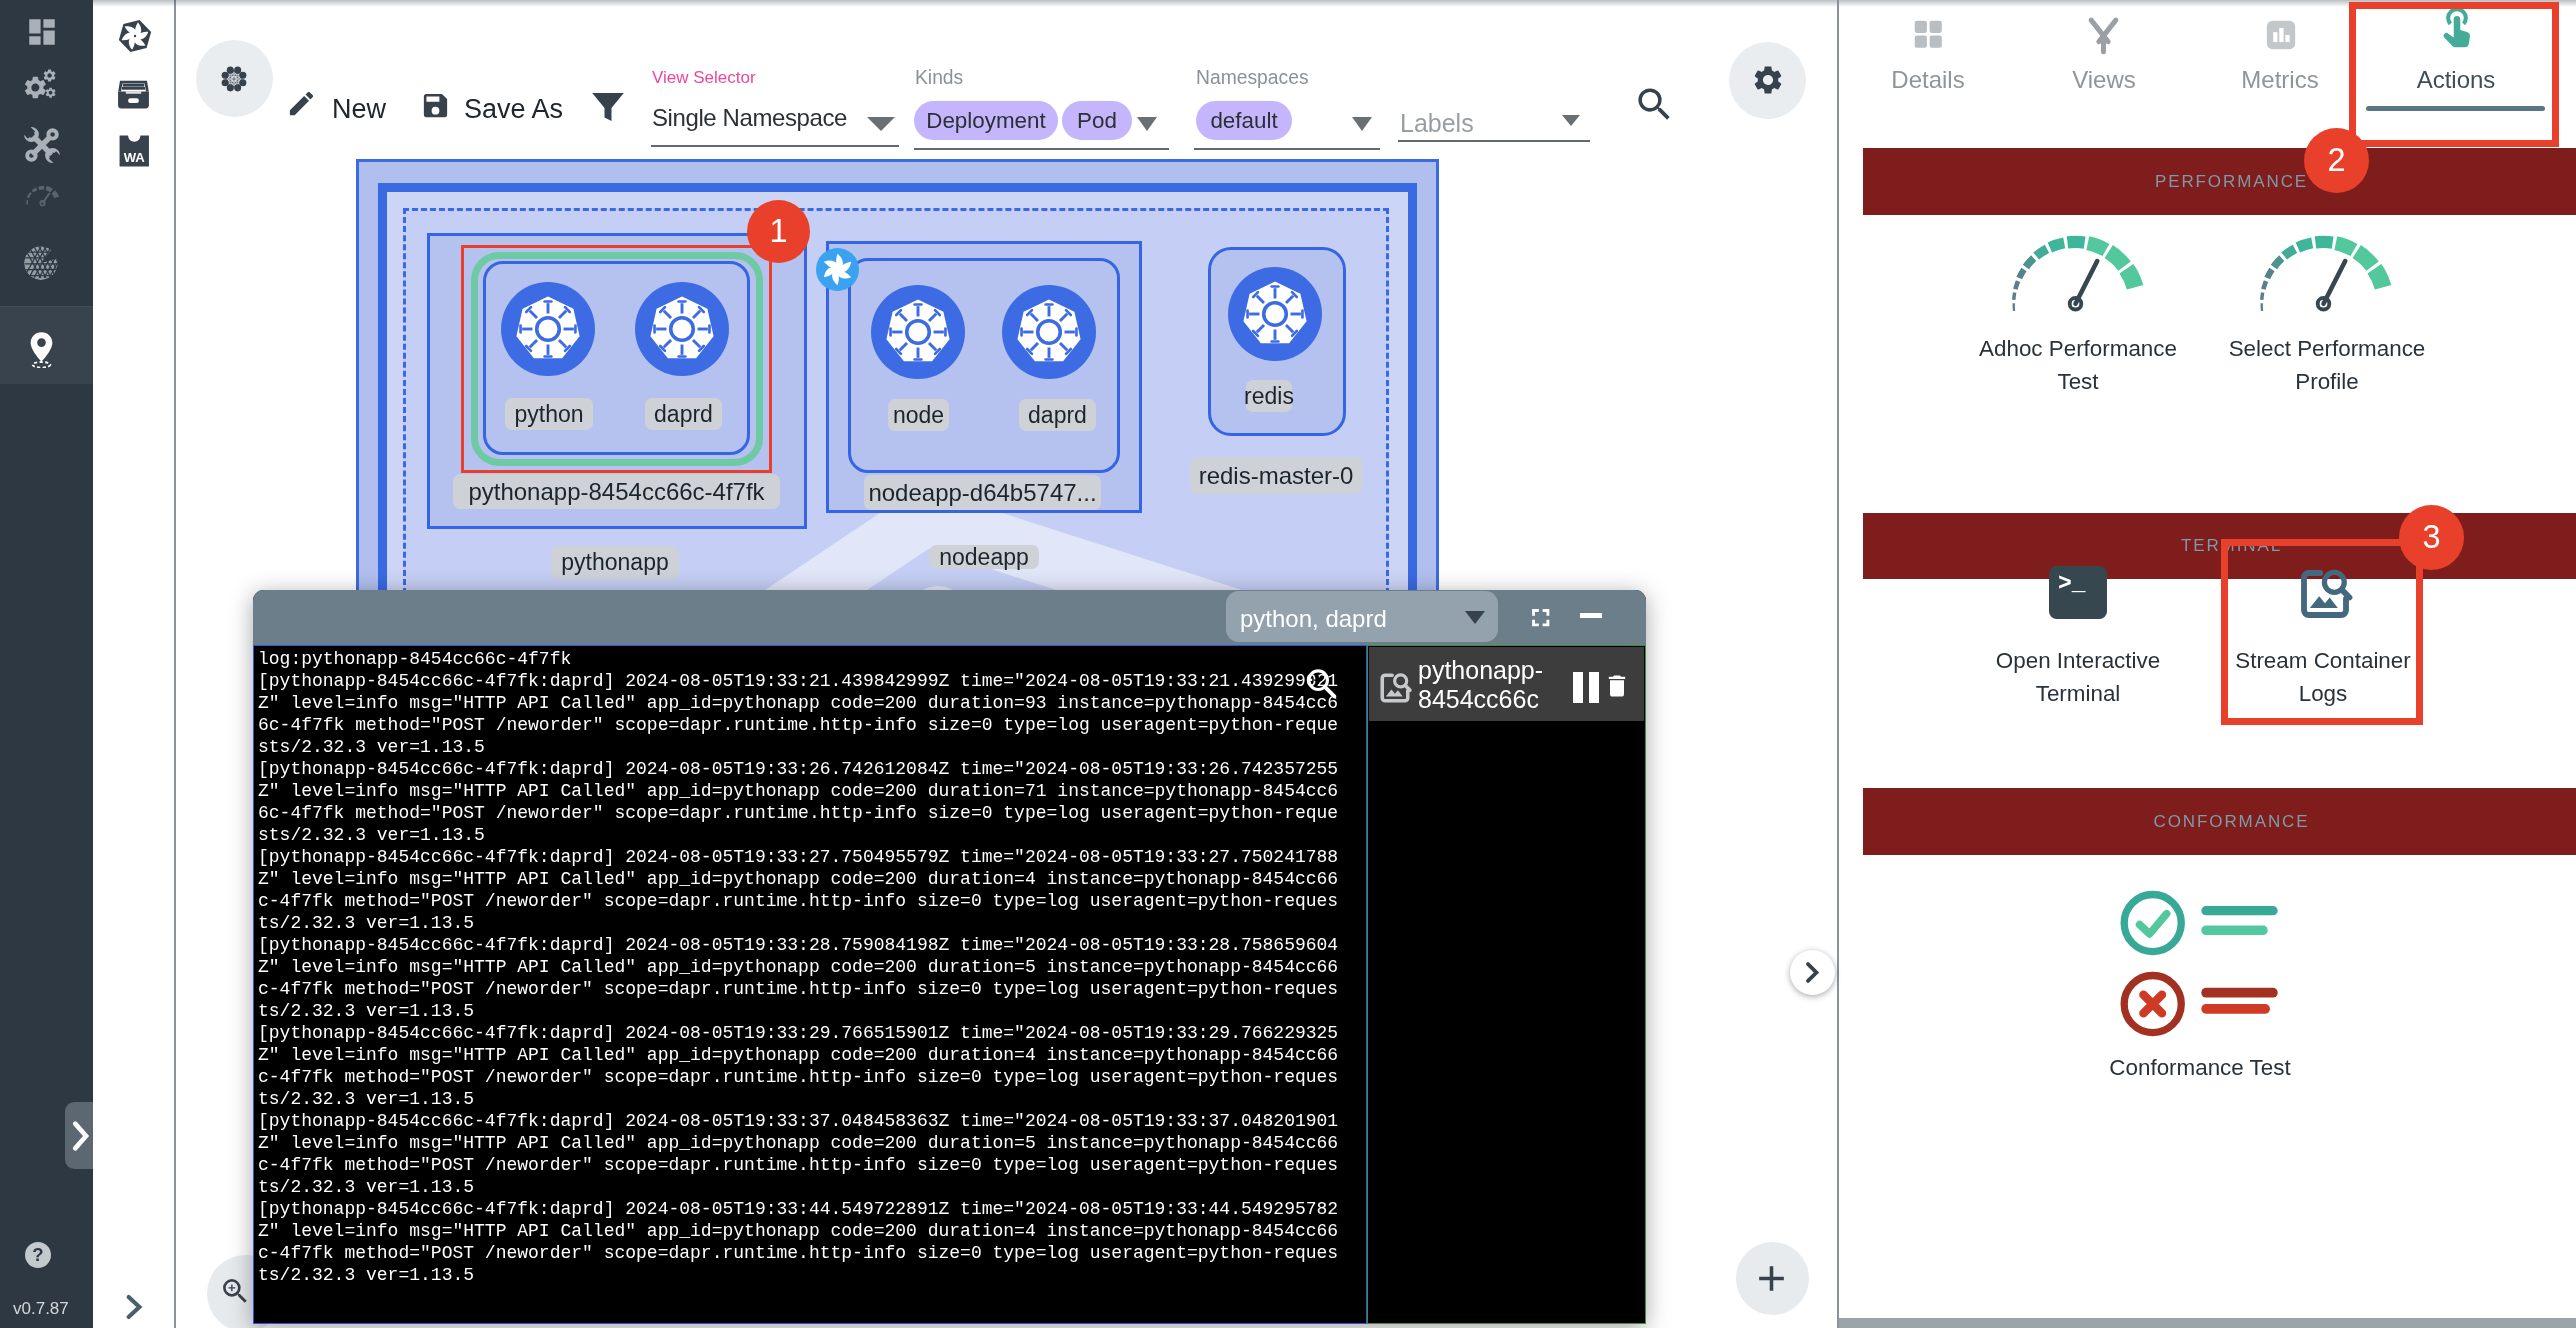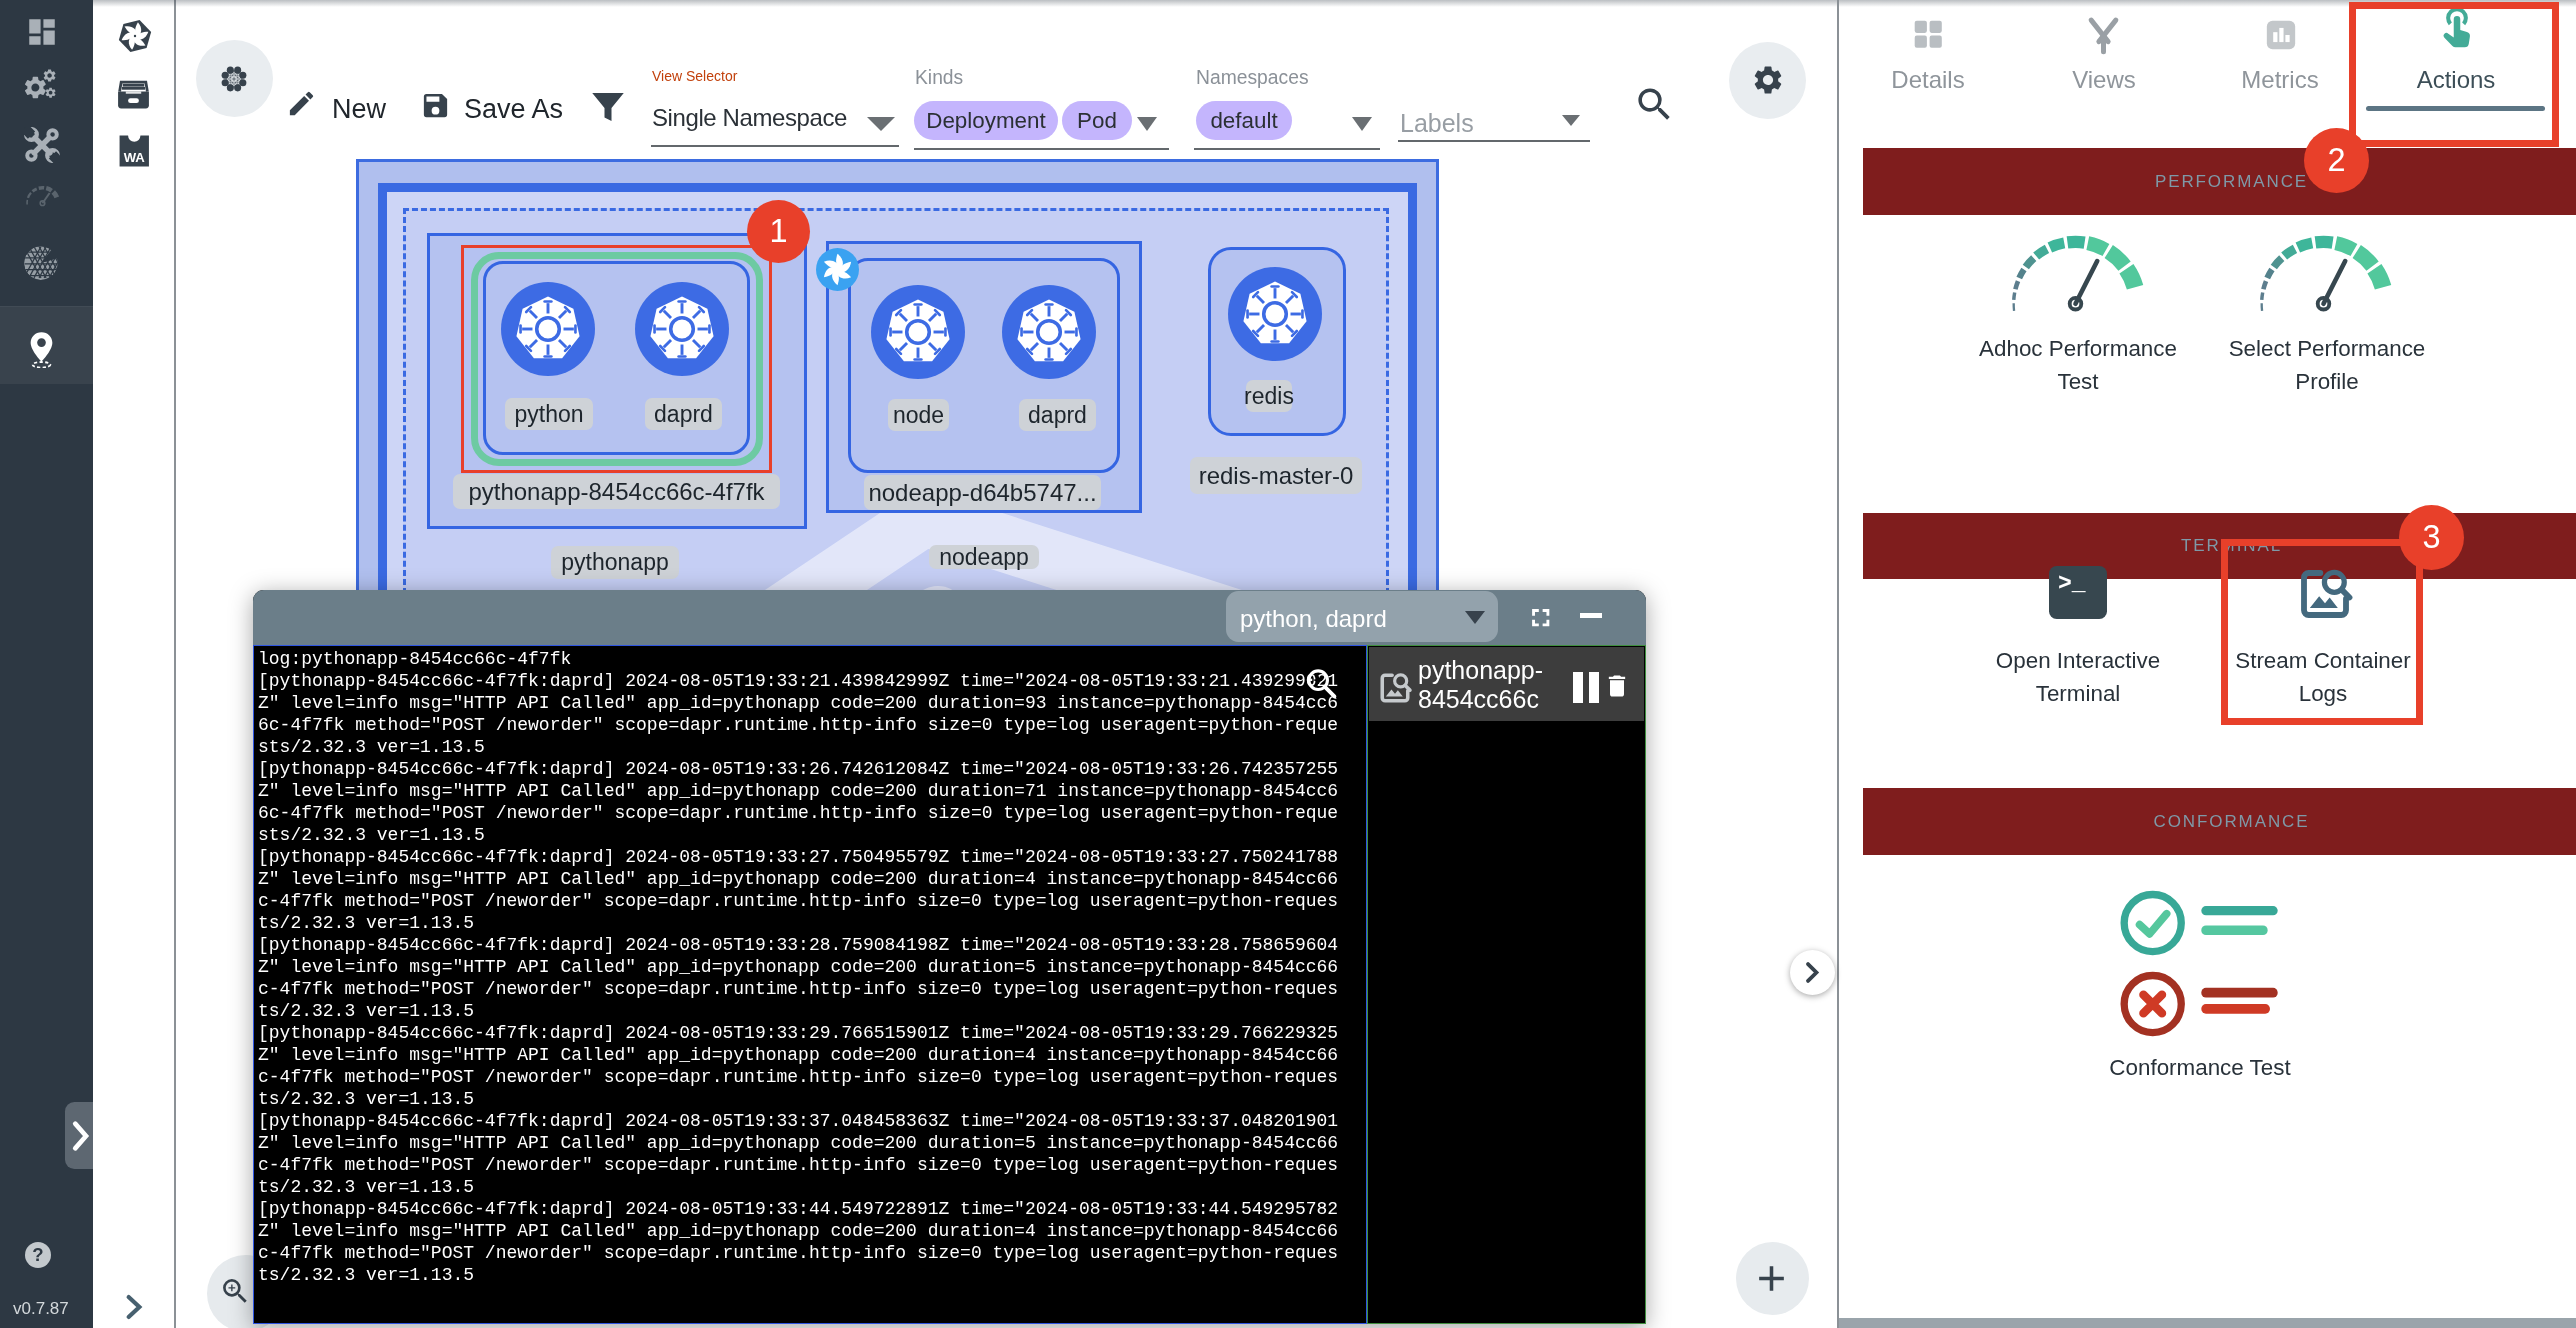--- a/index.html
+++ b/index.html
@@ -196,21 +196,21 @@
     <path fill="#37424c" d="M3 17.25V21h3.75L17.81 9.94l-3.75-3.75L3 17.25zM20.71 7.04a.996.996 0 0 0 0-1.41l-2.34-2.34a.996.996 0 0 0-1.41 0l-1.83 1.83 3.75 3.75 1.83-1.83z"></path>
   </svg>
 <div class="toollabel" style="left:332px;top:94px">New</div>
 <svg class="abs" style="left:420px;top:90px" width="31" height="31" viewBox="0 0 24 24">
     <path fill="#37424c" d="M17 3H5a2 2 0 0 0-2 2v14a2 2 0 0 0 2 2h14a2 2 0 0 0 2-2V7l-4-4zm-5 16a3 3 0 1 1 0-6 3 3 0 0 1 0 6zm3-10H5V5h10v4z"></path>
   </svg>
 <div class="toollabel" style="left:464px;top:94px">Save As</div>
 <svg class="abs" style="left:587px;top:86px" width="42" height="42" viewBox="0 0 24 24">
     <path fill="#37424c" d="M3 4h18l-7 8.5V20l-4-2v-5.5L3 4z"></path>
   </svg>
-<div class="abs" style="left:652px;top:68px;font-size:14px;color:#c2410c">View Selector</div>
+<div class="abs" style="left:652px;top:68px;font-size:17px;color:#ec4899">View Selector</div>
 <div class="abs" style="left:652px;top:104px;font-size:24px;letter-spacing:-0.4px;color:#2b3137">Single Namespace</div>
 <div class="arrow" style="left:867px;top:117px"></div>
 <div class="selline" style="left:651px;top:145px;width:248px"></div>
 <div class="abs" style="left:915px;top:67px;font-size:19.3px;color:#8b9198">Kinds</div>
 <div class="gchip" style="left:914px;top:101px;width:144px;height:39px">Deployment</div>
 <div class="gchip" style="left:1062px;top:101px;width:70px;height:39px">Pod</div>
 <div class="arrow" style="left:1137px;top:117px;border-left-width:10.8px;border-right-width:10.8px;border-top-width:14px"></div>
 <div class="selline" style="left:914px;top:148px;width:255px"></div>
 <div class="abs" style="left:1196px;top:67px;font-size:19.3px;color:#8b9198">Namespaces</div>
 <div class="gchip" style="left:1196px;top:101px;width:96px;height:39px">default</div>

